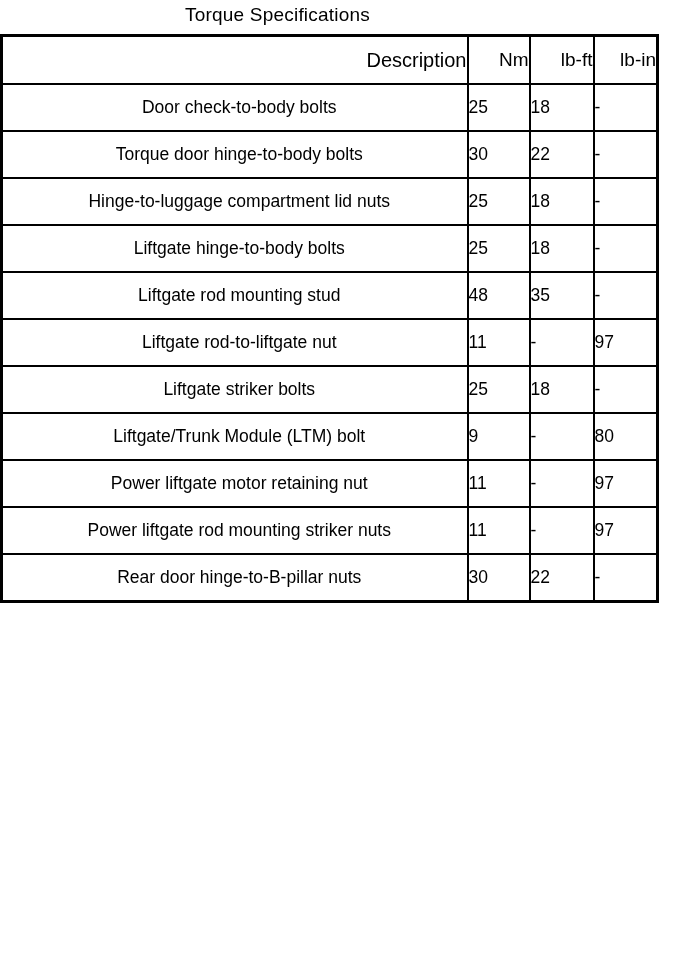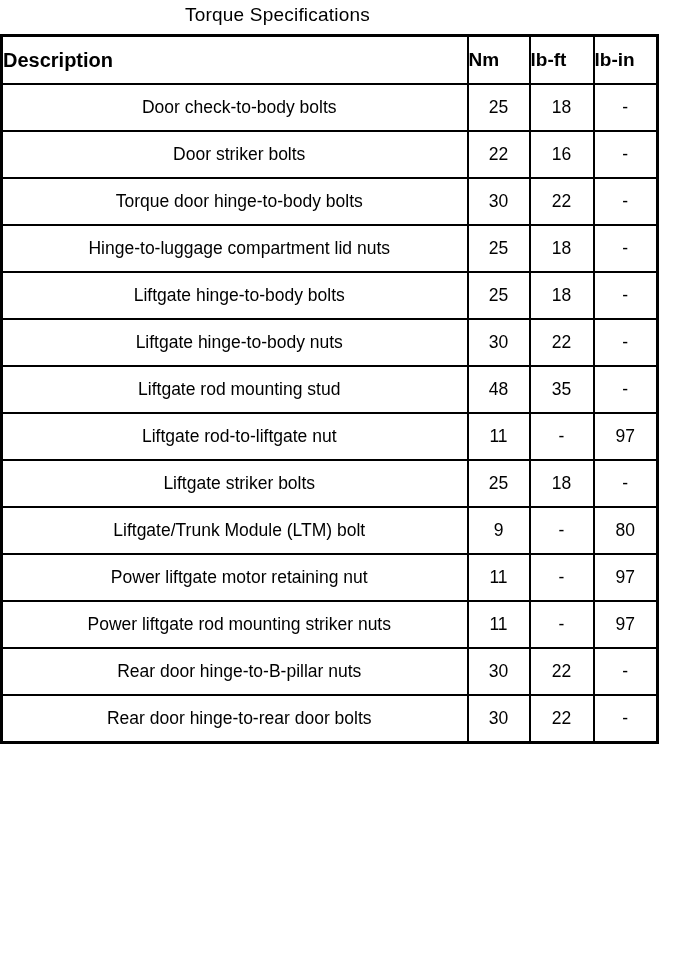--- a/index.html
+++ b/index.html
@@ -43,38 +43,38 @@
   }
   
   col.c-desc  { width: 466px; }
   col.c-nm    { width: 62px; }
   col.c-lbft  { width: 64px; }
   col.c-lbin  { width: 64px; }
 
   thead th {
     height: 46px;
     font-size: 19px;
-    font-weight: bold;
-    text-align: left;
+    font-weight: normal;
+    text-align: right;
   }
   thead th.desc-head {
     font-size: 20px;
   }
   tbody td {
     height: 45px;
     font-size: 17.5px;
   }
   tbody td.desc {
     text-align: center;
     padding-left: 9px;
     white-space: nowrap;
     overflow: hidden;
   }
   tbody td.num {
-    text-align: center;
+    text-align: left;
   }
 </style>
 </head>
 <body>
 
 <div class="page">
 
   <div class="title">Torque Specifications</div>
 
   <table class="spec">
@@ -93,47 +93,35 @@
       </tr>
     </thead>
     <tbody id="table-body">
     <tr>
           <td class="desc">Door check-to-body bolts</td>
           <td class="num">25</td>
           <td class="num">18</td>
           <td class="num">-</td>
         </tr>
         <tr>
-          <td class="desc">Door striker bolts</td>
-          <td class="num">22</td>
-          <td class="num">16</td>
-          <td class="num">-</td>
-        </tr>
-        <tr>
           <td class="desc">Torque door hinge-to-body bolts</td>
           <td class="num">30</td>
           <td class="num">22</td>
           <td class="num">-</td>
         </tr>
         <tr>
           <td class="desc">Hinge-to-luggage compartment lid nuts</td>
           <td class="num">25</td>
           <td class="num">18</td>
           <td class="num">-</td>
         </tr>
         <tr>
           <td class="desc">Liftgate hinge-to-body bolts</td>
           <td class="num">25</td>
           <td class="num">18</td>
-          <td class="num">-</td>
-        </tr>
-        <tr>
-          <td class="desc">Liftgate hinge-to-body nuts</td>
-          <td class="num">30</td>
-          <td class="num">22</td>
           <td class="num">-</td>
         </tr>
         <tr>
           <td class="desc">Liftgate rod mounting stud</td>
           <td class="num">48</td>
           <td class="num">35</td>
           <td class="num">-</td>
         </tr>
         <tr>
           <td class="desc">Liftgate rod-to-liftgate nut</td>
@@ -164,22 +152,16 @@
           <td class="num">11</td>
           <td class="num">-</td>
           <td class="num">97</td>
         </tr>
         <tr>
           <td class="desc">Rear door hinge-to-B-pillar nuts</td>
           <td class="num">30</td>
           <td class="num">22</td>
           <td class="num">-</td>
         </tr>
-        <tr>
-          <td class="desc">Rear door hinge-to-rear door bolts</td>
-          <td class="num">30</td>
-          <td class="num">22</td>
-          <td class="num">-</td>
-        </tr>
       </tbody>
   </table>
 
 </div>
 
 </body></html>

